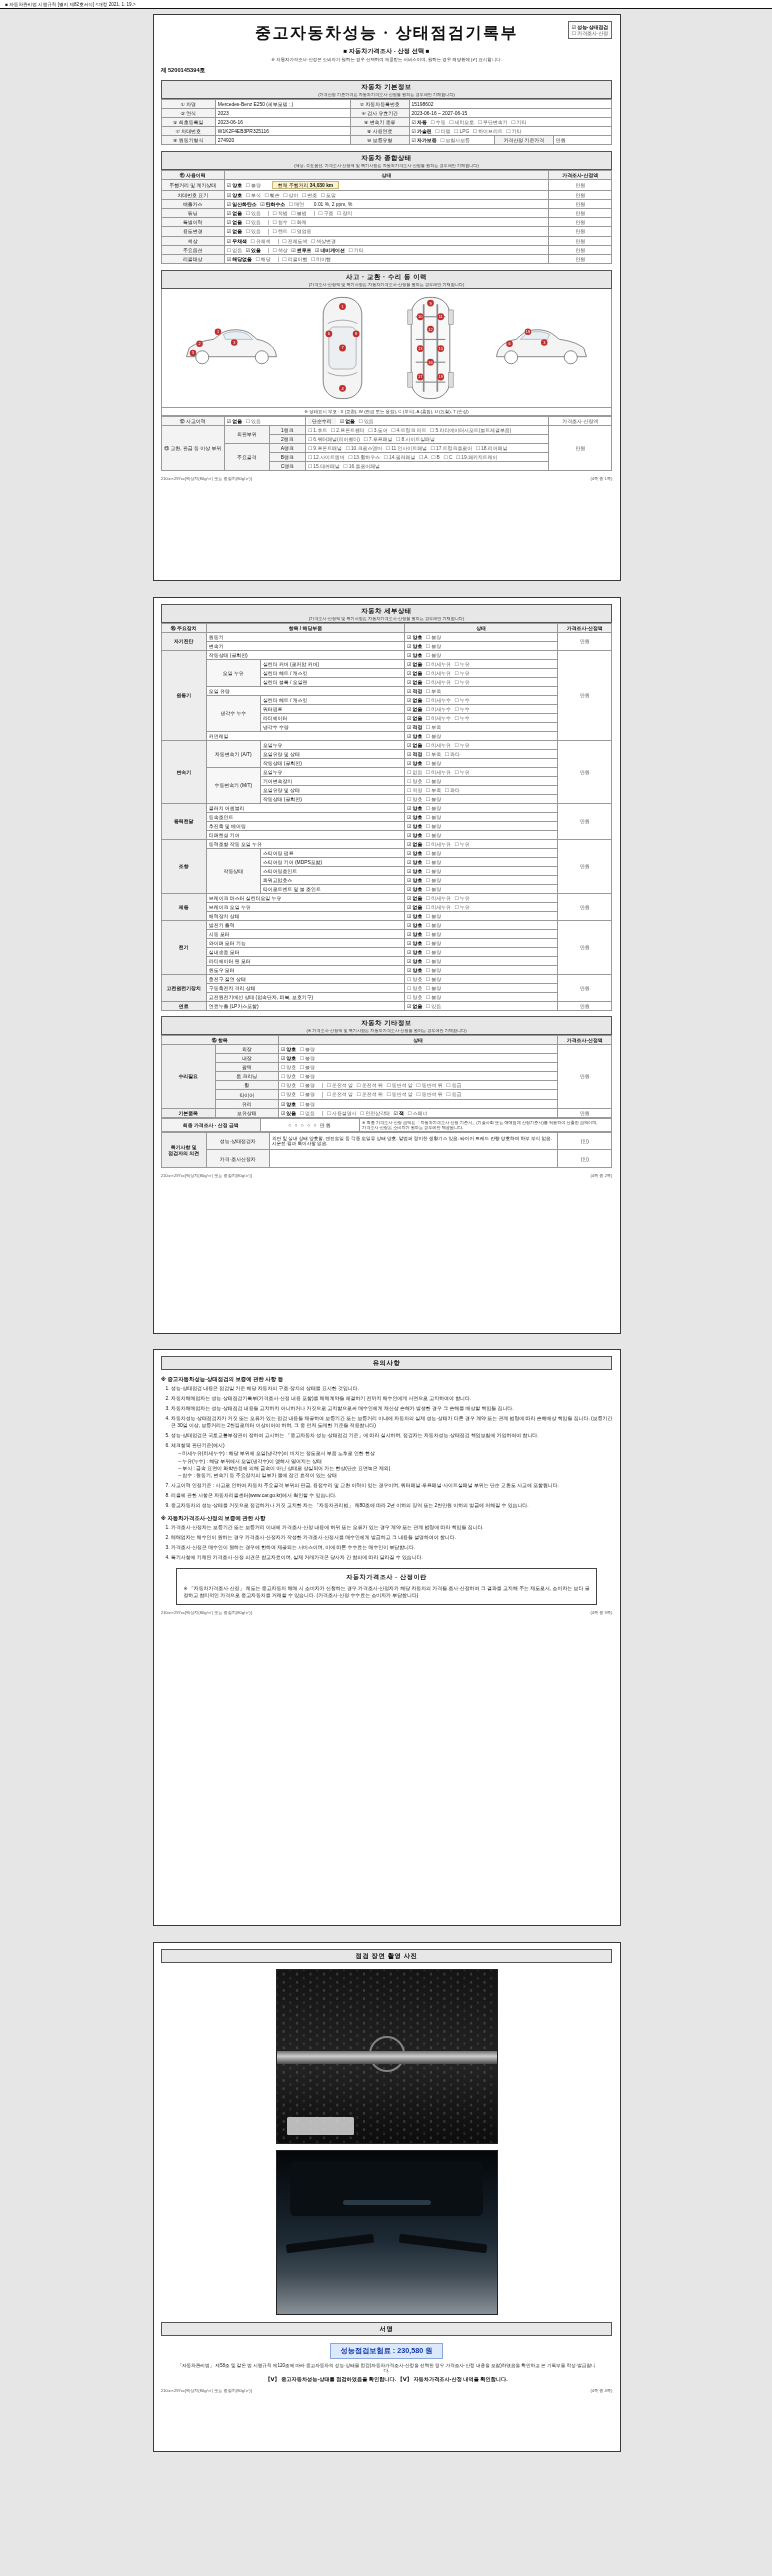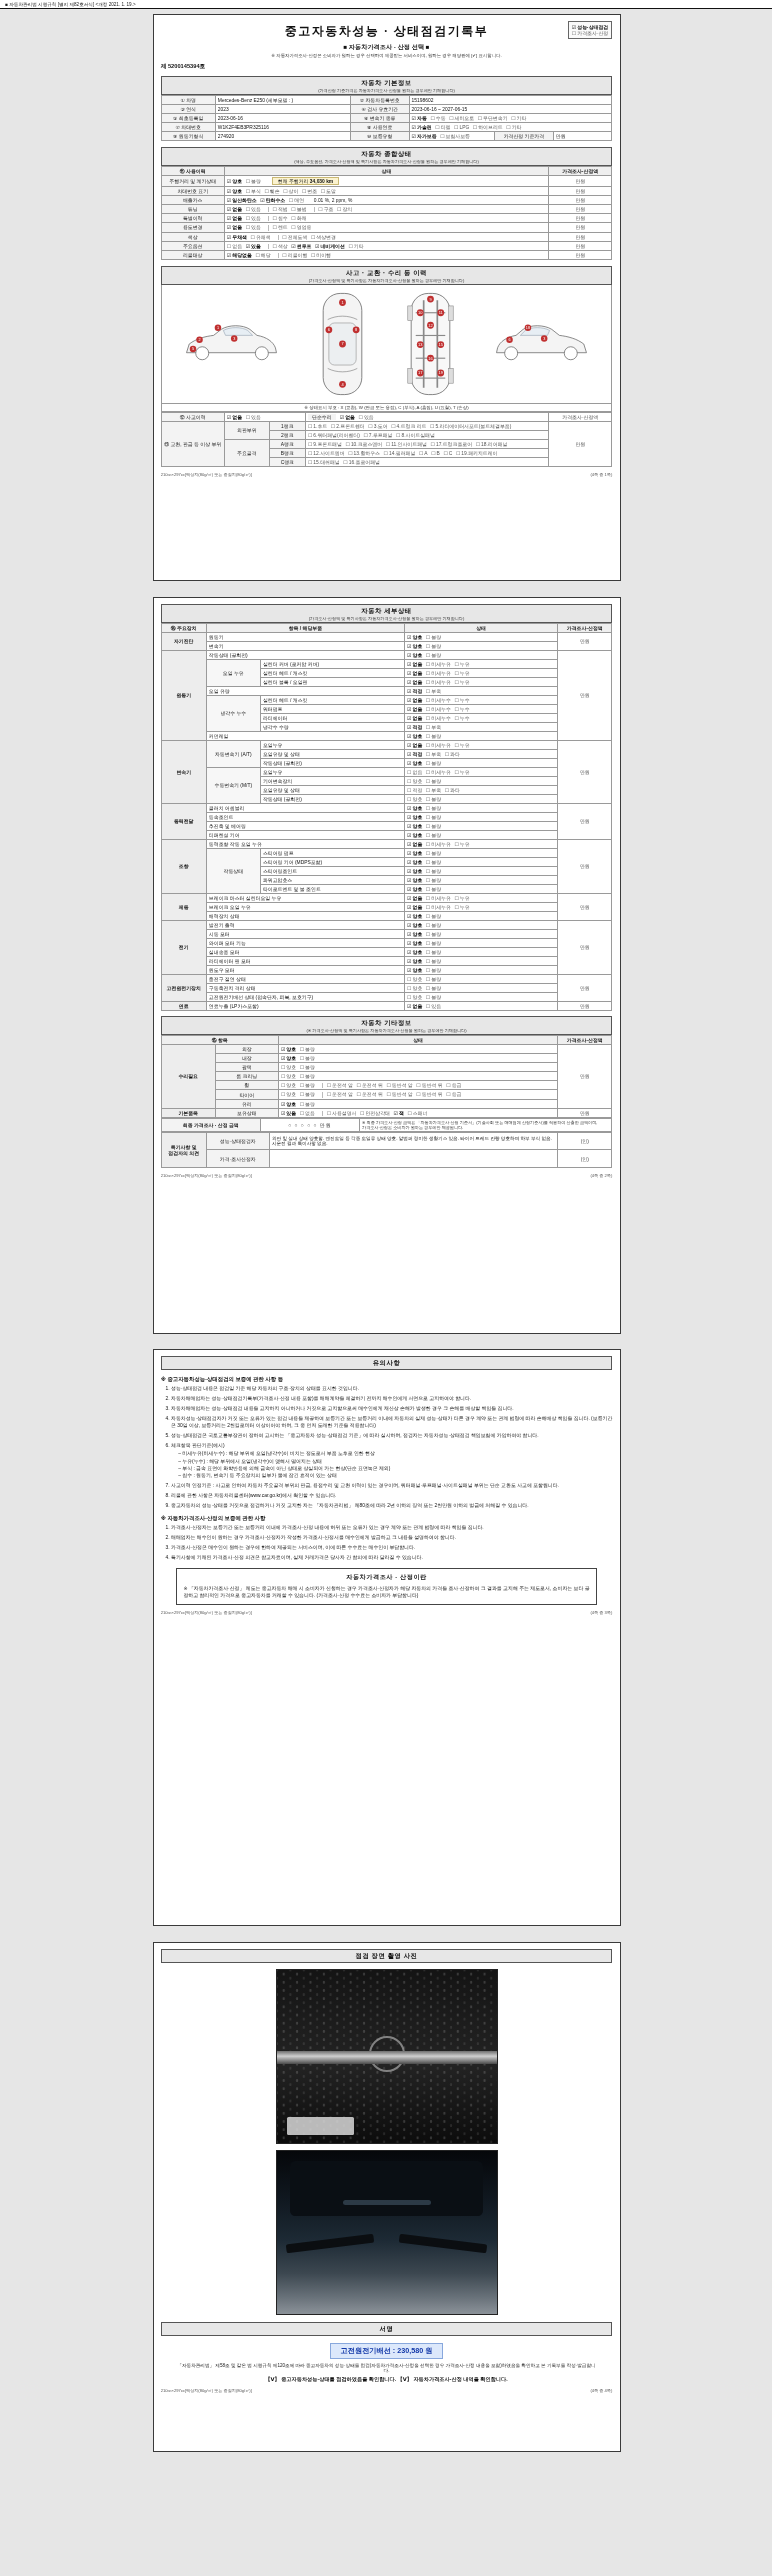--- a/index.html
+++ b/index.html
@@ -1,21 +1,21 @@
 <!DOCTYPE html>
 <html style="font-size:8.2px"><head>
 <meta charset="utf-8">
 <style>
   *{margin:0;padding:0;box-sizing:border-box}
   html,body{background:#e6e6e6}
   body{width:773px;min-height:2576px;font-family:"Liberation Sans","DejaVu Sans",sans-serif;color:#111}
   .topstrip{width:100%;background:#fff;border-bottom:1px solid #111;font-size:4.6px;color:#222;padding:1.5px 5.2px}
   .doc{width:468px;margin:0 auto;padding-top:5.2px}
   .sheet{background:#fff;border:0.8px solid #3a3a3a;margin-bottom:15.5px;padding:6.2px 7.2px 4.1px;position:relative}
-  .hd-title{font-family:"Liberation Serif","DejaVu Serif",serif;font-size:12px;font-weight:bold;text-align:center;letter-spacing:1.5px;margin-top:2.1px}
+  .hd-title{font-family:"Liberation Serif","DejaVu Serif",serif;font-size:16px;font-weight:bold;text-align:center;letter-spacing:1.5px;margin-top:2.1px}
   .hd-sub{text-align:center;font-weight:bold;font-size:6.2px;margin-top:2.1px}
   .hd-note{text-align:center;font-size:4.4px;color:#333;margin-top:1.5px}
   .selbox{position:absolute;top:6.2px;right:7.2px;border:0.5px solid #666;font-size:4.4px;padding:1px 3.1px;background:#fafafa}
   .selbox .ck{display:block;margin:0.5px 0}
   .docno{font-size:5.7px;font-weight:bold;margin:5.2px 0 1.5px}
   .band{border:0.5px solid #555;background:#e7e7e7;text-align:center;padding:1px 2.1px;margin-top:5.2px}
   .band .bt{font-size:6.4px;font-weight:bold;letter-spacing:0.5px}
   .band .bn{font-size:4.1px;color:#333;display:block;font-weight:normal}
   table.grid{width:100%;border-collapse:collapse;table-layout:fixed}
   .grid td,.grid th{border:0.5px solid #9a9a9a;font-size:4.9px;padding:1px 2.1px;vertical-align:middle;word-break:keep-all;overflow:hidden}
@@ -735,21 +735,21 @@
       <div class="pipe"></div>
       <div class="arm1"></div>
       <div class="arm2"></div>
     </div>
 
     <div class="sigwrap">
       <div class="band">
         <span class="bt">서명</span>
       </div>
       <div class="fee">
-        <span>고전원전기배선 :</span>
+        <span>성능점검보험료 :</span>
         <span>230,580 원</span>
       </div>
       <div class="lawline">「자동차관리법」 제58조 및 같은 법 시행규칙 제120조에 따라 중고자동차의 성능·상태를 점검(자동차가격조사·산정을 선택한 경우 가격조사·산정 내용을 포함)하였음을 확인하고 본 기록부를 작성·발급합니다.</div>
       <div class="confirm">【Ⅴ】 중고자동차성능·상태를 점검하였음을 확인합니다.      【Ⅴ】 자동차가격조사·산정 내역을 확인합니다.</div>
     </div>
 
     <div class="pgfoot">
       <span>210㎜×297㎜[백상지(80g/㎡) 또는 중질지(80g/㎡)]</span>
       <span>(4쪽 중 4쪽)</span>
     </div>

